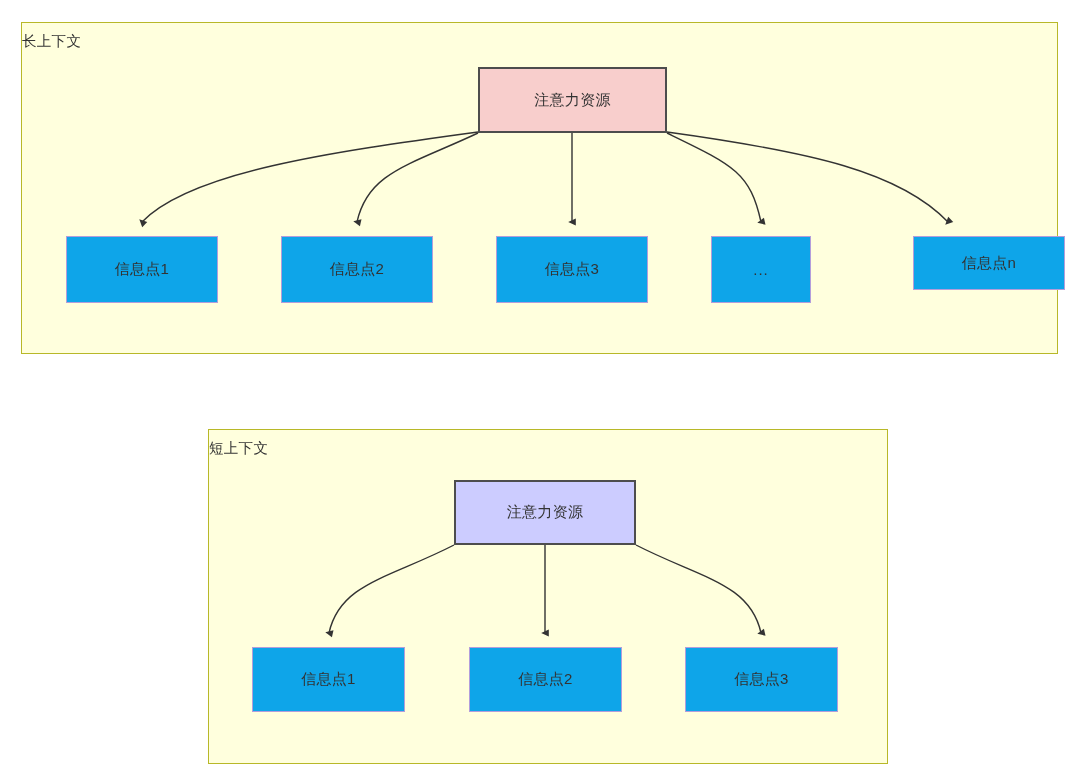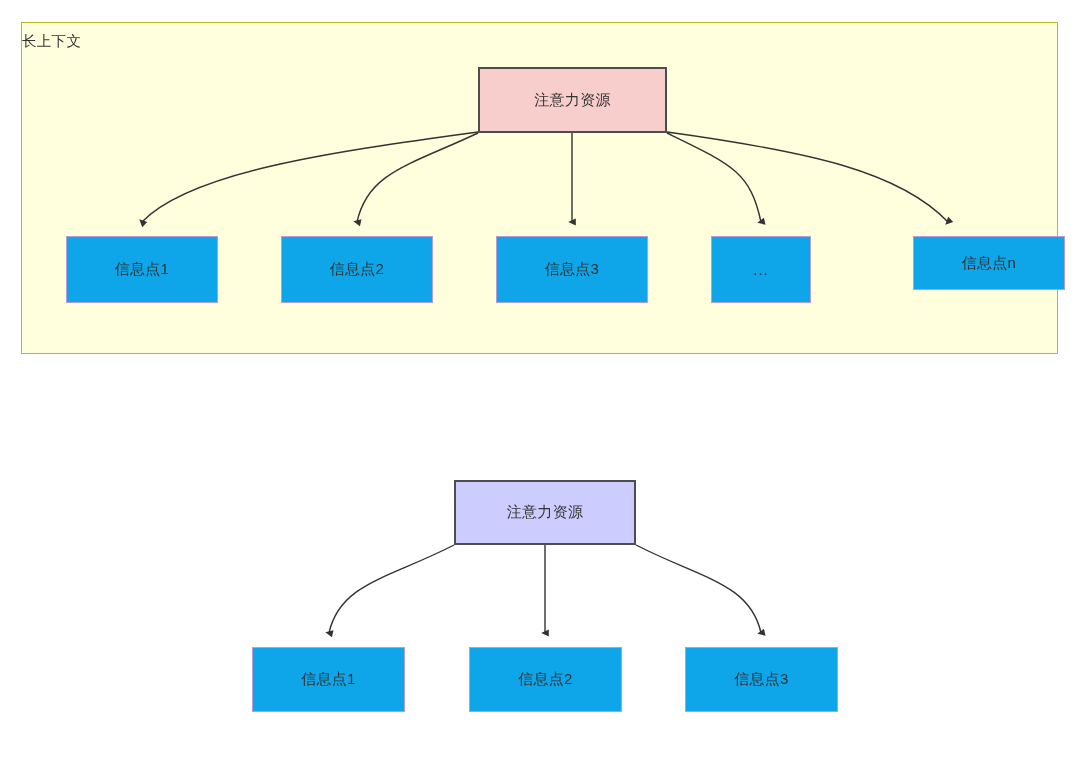--- a/index.html
+++ b/index.html
@@ -127,20 +127,23 @@
   <div class="node node-leaf" style="left:496px; top:236px; width:152px; height:67px;">
     <span>信息点3</span>
   </div>
   <div class="node node-leaf" style="left:711px; top:236px; width:100px; height:67px;">
     <span class="ellipsis-label">...</span>
   </div>
   <div class="node node-leaf" style="left:872px; top:236px; width:152px; height:54px;margin-left:41px;">
     <span>信息点n</span>
   </div>
 
+  <div class="container-box" id="container-short">
+    <div class="container-title">短上下文</div>
+  </div>
 
   <svg class="edges" viewBox="0 0 1080 774">
     <path class="edge-path" marker-end="url(#arrowhead)" d="M454,545 C 390,578 340,583 329,633"></path>
     <path class="edge-path" marker-end="url(#arrowhead)" d="M545,545 L 545,633"></path>
     <path class="edge-path" marker-end="url(#arrowhead)" d="M636,545 C 700,578 750,583 761,633"></path>
   </svg>
 
   <div class="node node-root-blue" style="left:454px; top:480px; width:182px; height:65px;">
     <span>注意力资源</span>
   </div>

